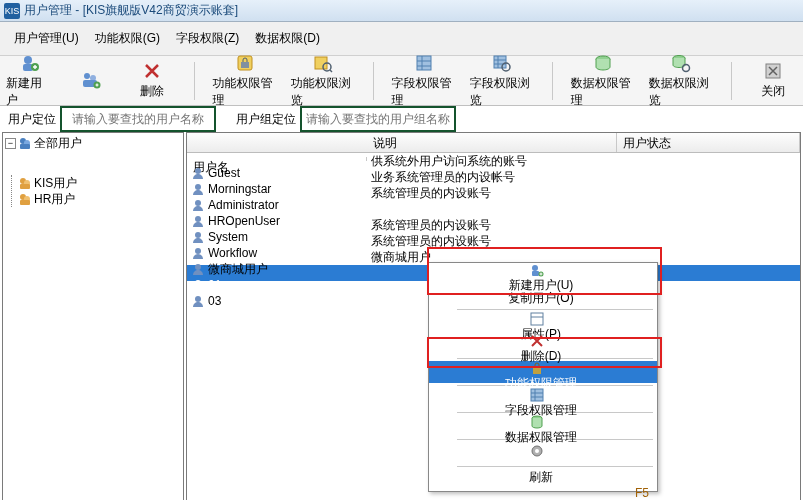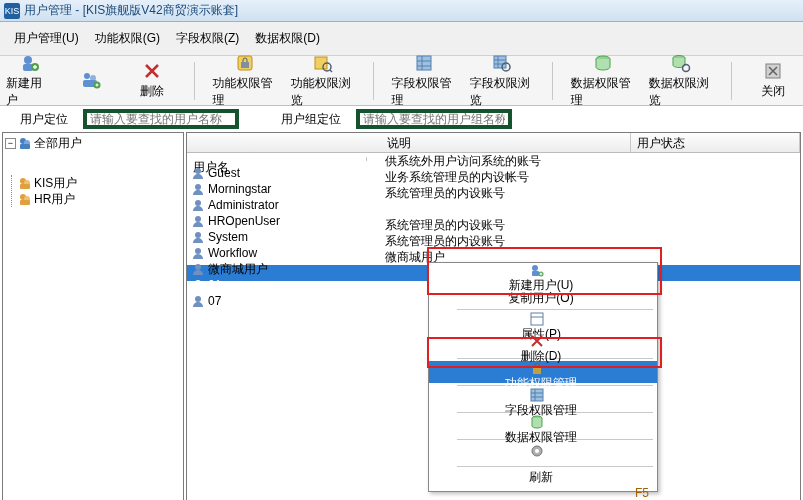--- a/index.html
+++ b/index.html
@@ -7,36 +7,36 @@
 .titlebar { background: linear-gradient(#e6f0fa, #d0e0f0); height: 22px; display: flex; align-items: center; padding: 0 4px; border-bottom: 1px solid #a0b0c0; }
 .titlebar .kis-logo { width: 16px; height: 16px; background: #2060a0; color: #fff; font-size: 9px; display: flex; align-items: center; justify-content: center; border-radius: 2px; margin-right: 4px; }
 .titlebar .title-text { color: #1a4a7a; }
 .menubar { background: #f0f0f0; height: 34px; display: flex; align-items: center; padding: 0 6px; border-bottom: 1px solid #d0d0d0; }
 .menubar .menu-item { padding: 2px 8px; cursor: default; }
 .toolbar { background: #f5f5f5; height: 50px; display: flex; align-items: center; padding: 2px 6px; border-bottom: 1px solid #c0c0c0; gap: 14px; }
 .tb-btn { display: flex; flex-direction: column; align-items: center; justify-content: center; width: 56px; height: 46px; cursor: default; }
 .tb-btn.wide { width: 76px; }
 .tb-icon { width: 20px; height: 20px; margin-bottom: 2px; display: flex; align-items: center; justify-content: center; }
 .tb-sep { width: 1px; height: 38px; background: #c8c8c8; margin: 0 4px; }
-.filterbar { height: 26px; display: flex; align-items: center; padding: 3px 20px; gap: 15px; background: #fff; }
-.filterbar input { height: 20px; border: 4px solid #14532d; padding: 0 3px; }
+.filterbar { height: 26px; display: flex; align-items: center; padding: 3px 8px; gap: 4px; background: #fff; }
+.filterbar input { height: 26px; border: 2px solid #14532d; padding: 0 3px; text-align: center; }
 .filterbar input.f1 { width: 156px; }
 .filterbar input.f2 { width: 156px; }
 .main { display: flex; height: 380px; }
 .tree { width: 182px; border: 1px solid #7a7a7a; margin: 0 0 2px 2px; background: #fff; padding: 2px; }
 .tree-row { display: flex; align-items: center; height: 16px; }
 .tree-toggle { width: 11px; height: 11px; border: 1px solid #888; display: flex; align-items: center; justify-content: center; font-size: 9px; margin-right: 2px; line-height: 1; }
 .tree-icon { width: 14px; height: 14px; margin-right: 2px; display: flex; align-items: center; justify-content: center; }
 .tree-child { padding-left: 30px; }
 .dot-line { border-left: 1px dotted #888; margin-left: 6px; padding-left: 6px; margin-top: 24px; }
 .grid { flex: 1; border: 1px solid #7a7a7a; margin: 0 2px 2px 2px; background: #fff; position: relative; }
 .grid-head { display: flex; background: linear-gradient(#fdfdfd, #ececec); border-bottom: 1px solid #bcbcbc; height: 20px; }
 .grid-head .col { border-right: 1px solid #c8c8c8; padding: 2px 6px; }
 .col-name { width: 180px; margin-top: 24px; }
-.col-desc { width: 250px; margin-left: 14px; }
+.col-desc { width: 250px; }
 .col-status { flex: 1; }
 .grid-body { }
 .grid-row { display: flex; height: 16px; align-items: center; }
 .grid-row.selected { background: #2b7cd3; color: #fff; }
 .grid-row.selected .col-name, .grid-row.selected .col-desc, .grid-row.selected .col-status { color: #fff; }
 .grid-row .col-name { width: 180px; padding-left: 4px; display: flex; align-items: center; }
 .grid-row .col-desc { width: 250px; padding-left: 4px; }
 .grid-row .col-status { flex: 1; }
 .user-icon { width: 14px; height: 14px; margin-right: 3px; display: flex; align-items: center; justify-content: center; }
 .cmenu { position: absolute; left: 241px; top: 129px; width: 230px; background: #fff; border: 1px solid #888; box-shadow: 2px 2px 4px rgba(0,0,0,0.25); }
@@ -326,21 +326,21 @@
           <div class="col-status"></div>
         </div>
         <div class="grid-row">
           <div class="col-name">
             <div class="user-icon">
               <svg width="14" height="14">
                 <circle cx="7" cy="5" r="3" fill="#7090c0"></circle>
                 <path d="M2 13c0-3 2.5-5 5-5s5 2 5 5" fill="#7090c0"></path>
               </svg>
             </div>
-            <span>07</span>
+            <span>03</span>
           </div>
           <div class="col-desc"></div>
           <div class="col-status"></div>
         </div>
       </div>
 
     <div class="cmenu" id="cmenu">
         <div class="cmenu-row">
           <div class="cmenu-icon">
             <svg width="14" height="14">

